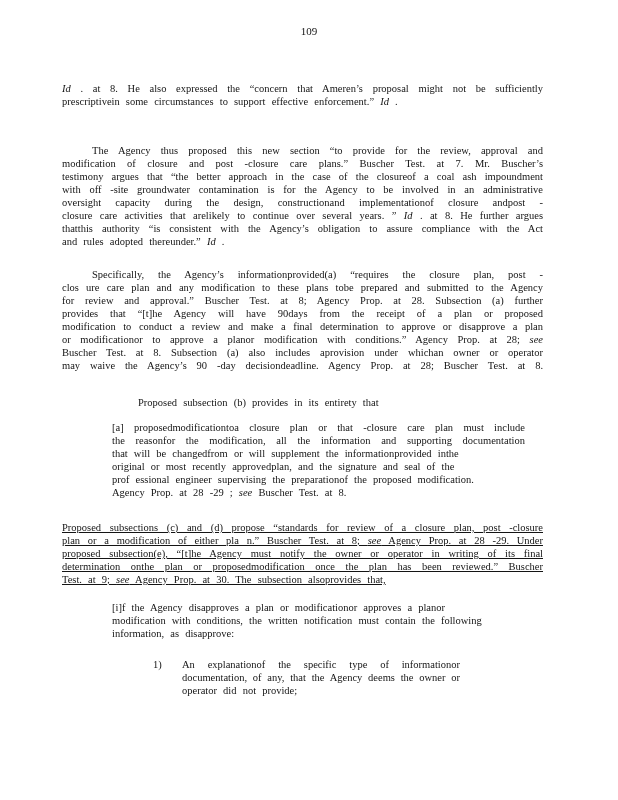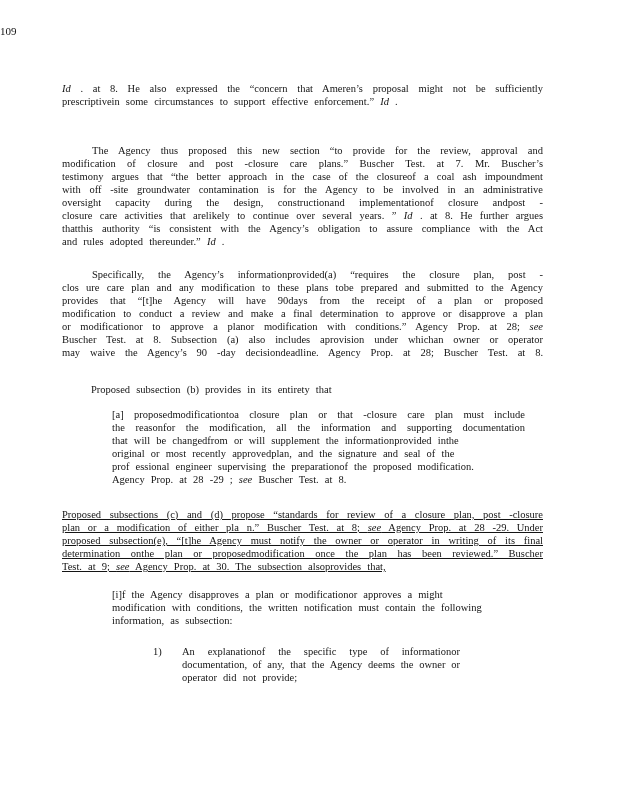--- a/index.html
+++ b/index.html
@@ -9,20 +9,21 @@
     height: 800px;
     background: #ffffff;
     overflow: hidden;
     font-family: "Liberation Serif", "DejaVu Serif", serif;
     font-size: 10.5px;
     color: #141414;
     -webkit-font-smoothing: antialiased;
   }
   .pagenum {
     margin-top: 25px;
+    text-align: center;
     font-size: 11px;
     line-height: 13px;
   }
   .docbody {
     margin-left: 62px;
     width: 481px;
   }
   .block { }
   .line {
     line-height: 13px;
@@ -32,21 +33,21 @@
   }
   .line.rag {
     text-align-last: left;
     word-spacing: 3.5px;
   }
   .line.fi { text-indent: 30px; }
   
   .b-paragraph-1 { margin-top: 44px; }
   .b-paragraph-2 { margin-top: 36px; }
   .b-paragraph-3 { margin-top: 20px; }
-  .b-quote-intro { margin-top: 24px; margin-left: 29px; width: 413px; }
+  .b-quote-intro { margin-top: 24px; margin-left: 76px; width: 413px; }
   .b-block-quote-1 { margin-top: 12px; margin-left: 50px; width: 413px; }
   .b-paragraph-4 { margin-top: 22px; text-decoration: underline; }
   .b-block-quote-2 { margin-top: 15px; margin-left: 50px; width: 413px; }
   .b-numbered-item-1 { margin-top: 18px; margin-left: 91px; display: flex; }
   .num-label { flex: none; width: 29px; line-height: 13px; }
   .num-text { flex: none; width: 278px; }
   i { font-style: italic; }
 </style>
 </head>
 <body>
@@ -64,20 +65,21 @@
         <div class="line">testimony argues that “the better approach in the case of the closureof a coal ash impoundment</div>
         <div class="line">with off -site groundwater contamination is for the Agency to be involved in an administrative</div>
         <div class="line">oversight capacity during the design, constructionand implementationof closure andpost -</div>
         <div class="line">closure care activities that arelikely to continue over several years. ” <i>Id</i> . at 8. He further argues</div>
         <div class="line">thatthis authority “is consistent with the Agency’s obligation to assure compliance with the Act</div>
         <div class="line rag">and rules adopted thereunder.” <i>Id</i> .</div>
       </div>
       <div class="block b-paragraph-3">
         <div class="line fi">Specifically, the Agency’s informationprovided(a) “requires the closure plan, post -</div>
         <div class="line">clos ure care plan and any modification to these plans tobe prepared and submitted to the Agency</div>
+        <div class="line">for review and approval.” Buscher Test. at 8; Agency Prop. at 28. Subsection (a) further</div>
         <div class="line">provides that “[t]he Agency will have 90days from the receipt of a plan or proposed</div>
         <div class="line">modification to conduct a review and make a final determination to approve or disapprove a plan</div>
         <div class="line">or modificationor to approve a planor modification with conditions.” Agency Prop. at 28; <i>see</i></div>
         <div class="line">Buscher Test. at 8. Subsection (a) also includes aprovision under whichan owner or operator</div>
         <div class="line">may waive the Agency’s 90 -day decisiondeadline. Agency Prop. at 28; Buscher Test. at 8.</div>
       </div>
       <div class="block b-quote-intro">
         <div class="line rag">Proposed subsection (b) provides in its entirety that</div>
       </div>
       <div class="block b-block-quote-1">
@@ -89,23 +91,23 @@
         <div class="line rag">Agency Prop. at 28 -29 ; <i>see</i> Buscher Test. at 8.</div>
       </div>
       <div class="block b-paragraph-4">
         <div class="line">Proposed subsections (c) and (d) propose “standards for review of a closure plan, post -closure</div>
         <div class="line">plan or a modification of either pla n.” Buscher Test. at 8; <i>see</i> Agency Prop. at 28 -29. Under</div>
         <div class="line">proposed subsection(e), “[t]he Agency must notify the owner or operator in writing of its final</div>
         <div class="line">determination onthe plan or proposedmodification once the plan has been reviewed.” Buscher</div>
         <div class="line rag">Test. at 9; <i>see</i> Agency Prop. at 30. The subsection alsoprovides that,</div>
       </div>
       <div class="block b-block-quote-2">
-        <div class="line rag">[i]f the Agency disapproves a plan or modificationor approves a might</div>
+        <div class="line rag">[i]f the Agency disapproves a plan or modificationor approves a planor</div>
         <div class="line rag">modification with conditions, the written notification must contain the following</div>
-        <div class="line rag">information, as subsection:</div>
+        <div class="line rag">information, as disapprove:</div>
       </div>
       <div class="block b-numbered-item-1">
         <div class="num-label">1)</div>
         <div class="num-text">
           <div class="line">An explanationof the specific type of informationor</div>
           <div class="line">documentation, of any, that the Agency deems the owner or</div>
           <div class="line rag">operator did not provide;</div>
         </div>
       </div>
     </div>

